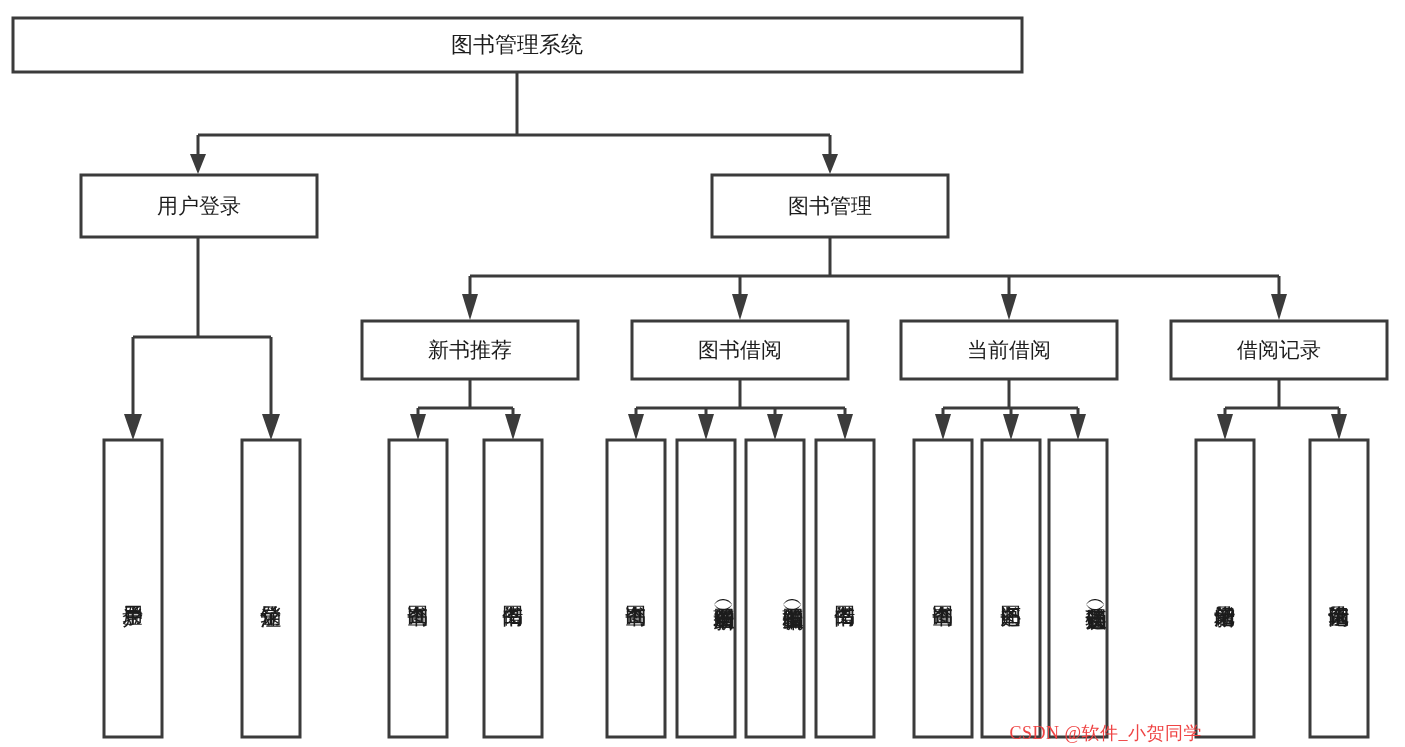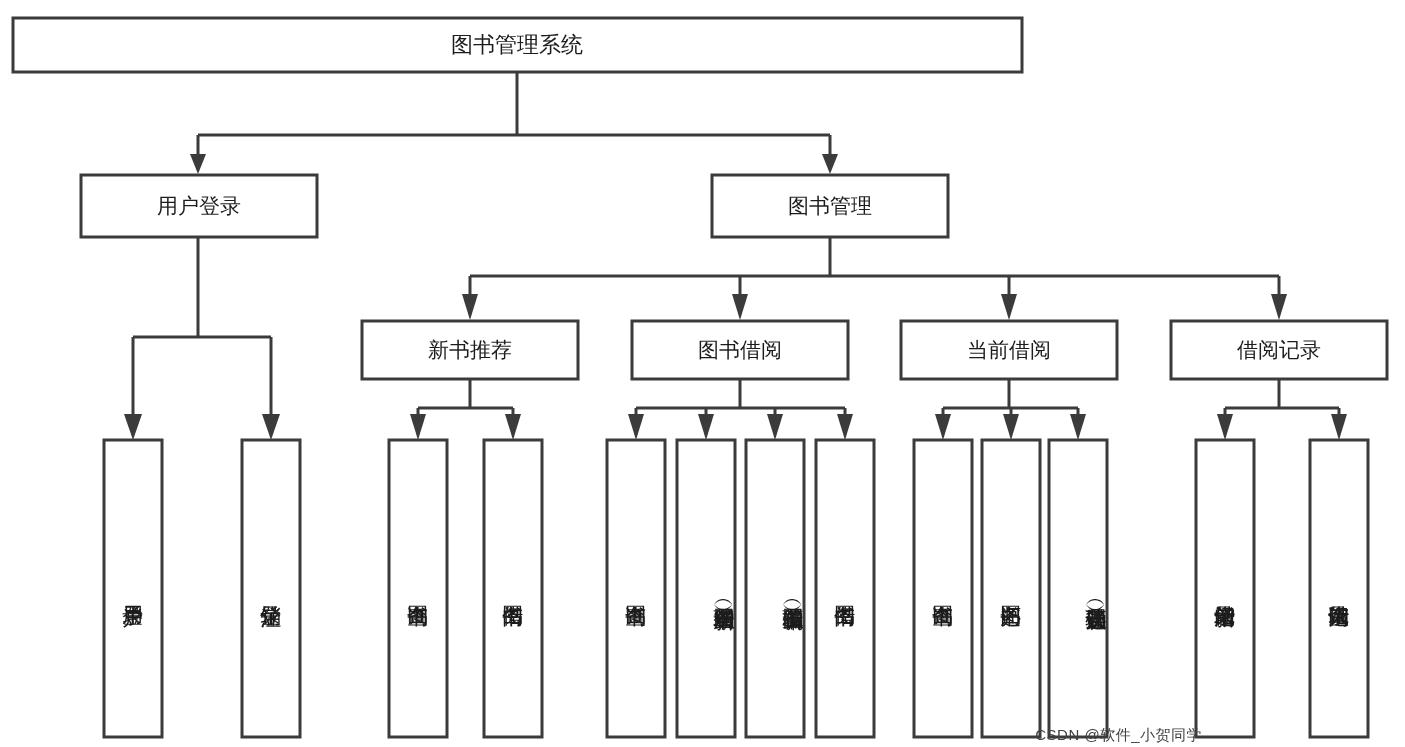--- a/index.html
+++ b/index.html
@@ -64,23 +64,23 @@
     display: flex;
     align-items: center;
     justify-content: center;
     text-align: center;
     pointer-events: none;
   }
   .watermark {
     position: absolute;
     right: 8px;
     bottom: 6px;
-    font-family: Liberation Sans, sans-serif;
-    font-size: 15px;
-    color: #404040;
+    font-family: Liberation Serif, serif;
+    font-size: 18px;
+    color: #ef4444;
     white-space: nowrap;
     letter-spacing: 0.5px;
   }
 </style>
 </head>
 <body>
 
 <div id="diagram-root">
 
   <svg id="tree" viewBox="0 0 1405 747">

